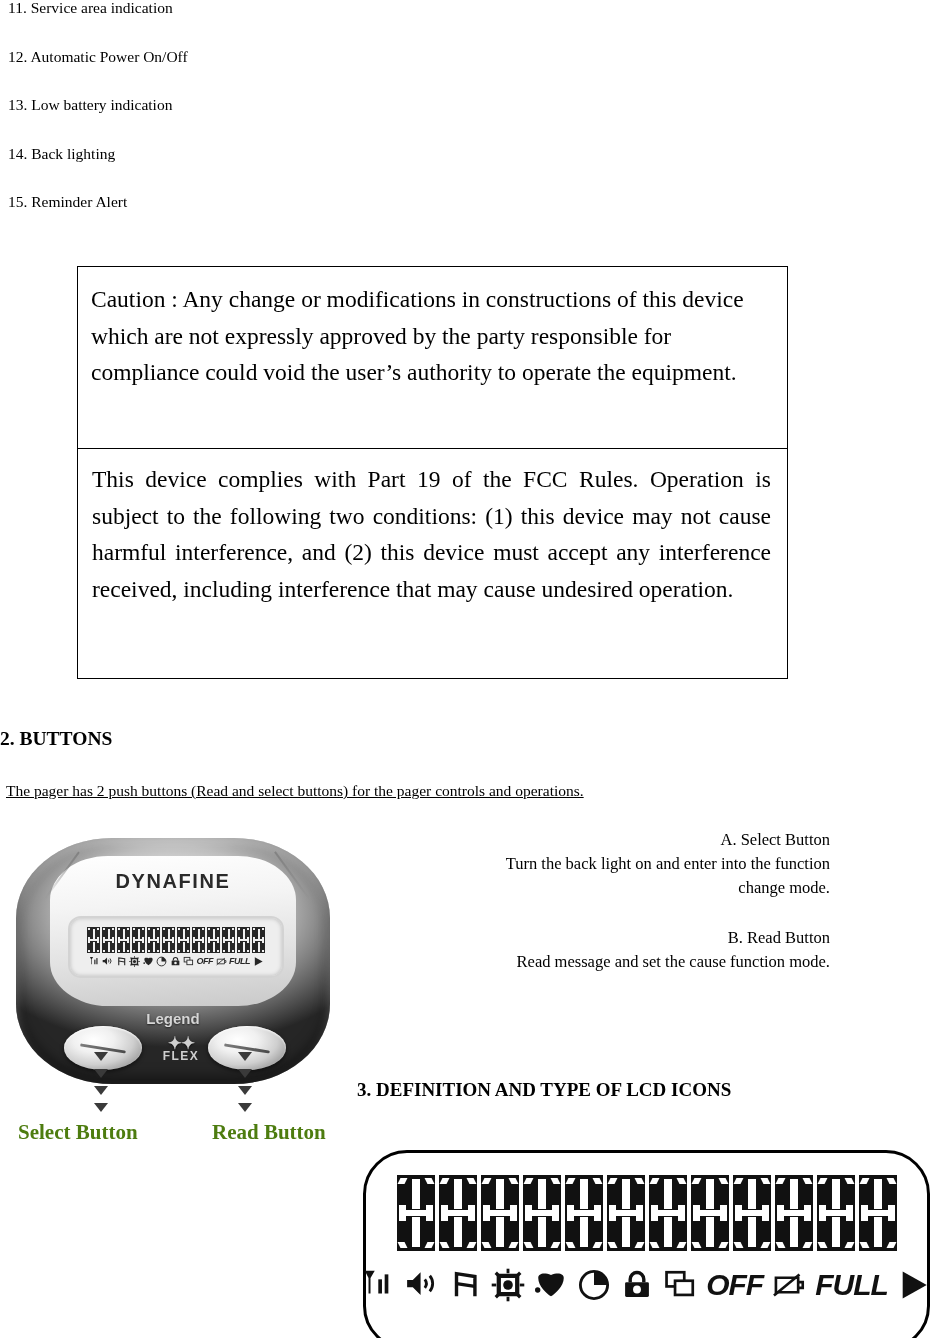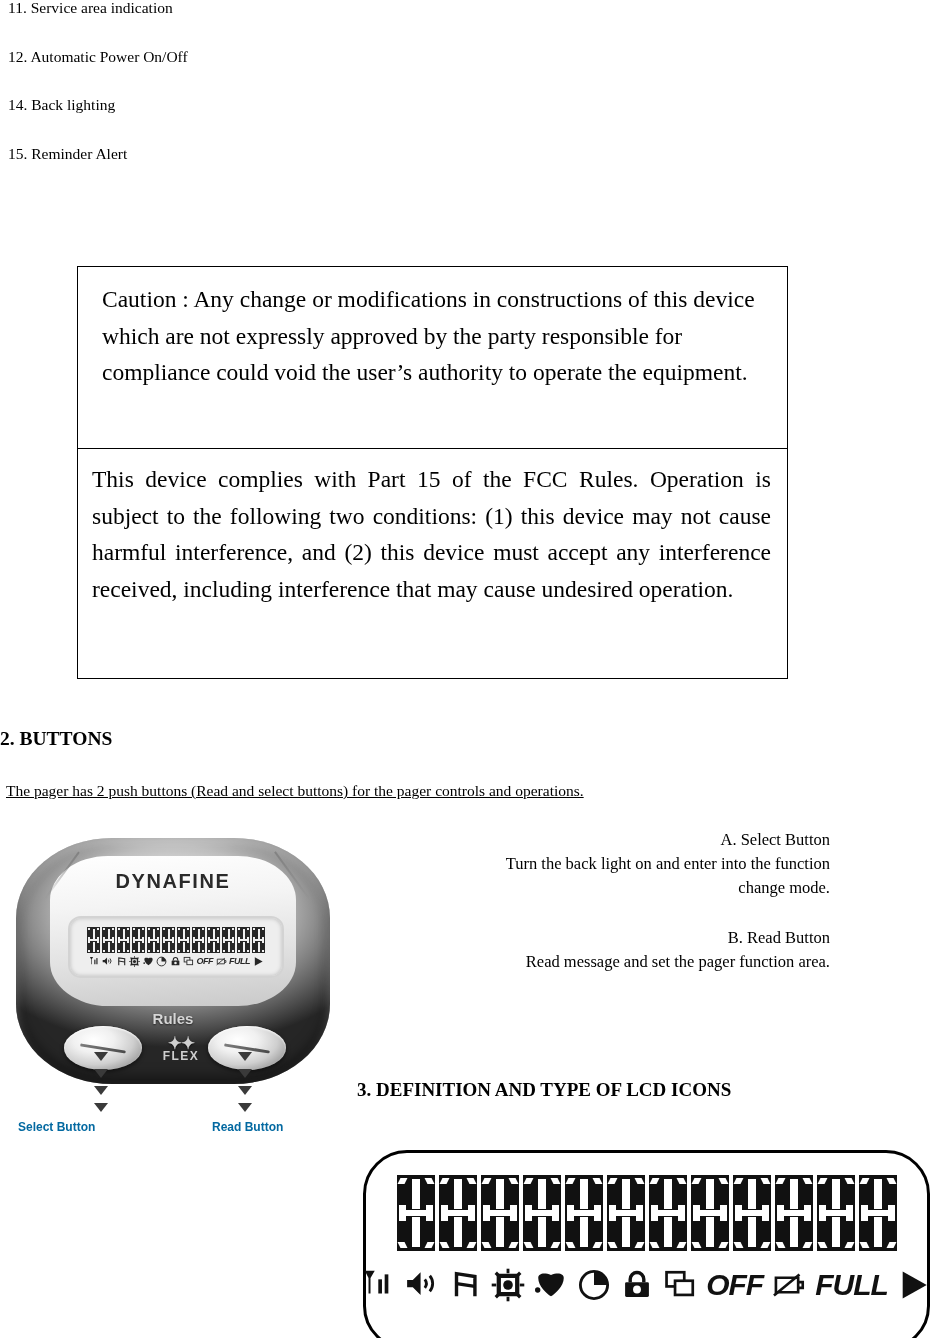--- a/index.html
+++ b/index.html
@@ -35,21 +35,21 @@
     position: absolute;
     box-sizing: border-box;
     border: 1.6px solid #000;
     background: #fff;
   }
   #caution-box {
     left: 77px;
     top: 266px;
     width: 711px;
     height: 190px;
-    padding: 14px 16px 0 24px;
+    padding: 14px 16px 0 13px;
   }
   #fcc-box {
     left: 77px;
     top: 448px;
     width: 711px;
     height: 231px;
     padding: 12px 16px 0 14px;
   }
   .notice-text {
     font-size: 23.5px;
@@ -250,24 +250,24 @@
   .arrow-head {
     width: 0; height: 0;
     margin-bottom: 8px;
     border-left: 7px solid transparent;
     border-right: 7px solid transparent;
     border-top: 9px solid #3a3a3a;
   }
 
   .callout-label {
     position: absolute;
-    font-family: Liberation Sans, sans-serif;
+    font-family: Liberation Serif, serif;
     font-weight: bold;
-    font-size: 12px;
-    color: #0369a1;
+    font-size: 21px;
+    color: #4d7c0f;
     white-space: nowrap;
   }
   #label-select { left: 18px;  top: 1120px; }
   #label-read   { left: 212px; top: 1120px; }
 
   
   #lcd-panel {
     position: absolute;
     left: 363px;
     top: 1150px;
@@ -331,42 +331,43 @@
   }
   .lcd-icon-row .lcd-word { font-size: 30px; letter-spacing: -1px; }
   .mini-icon-row .lcd-word { font-size: 9px; letter-spacing: -0.5px; }
 </style>
 </head>
 <body>
 
 <div class="feature-list">
   <div class="feature-item">11. Service area indication</div>
   <div class="feature-item">12. Automatic Power On/Off</div>
+  <div class="feature-item">13. Low battery indication</div>
   <div class="feature-item">14. Back lighting</div>
   <div class="feature-item">15. Reminder Alert</div>
 </div>
 
 <div class="notice-box" id="caution-box">
   <p class="notice-text">Caution : Any change or modifications in constructions of this device which are not expressly approved by the party responsible for compliance could void the user’s authority to operate the equipment.</p>
 </div>
 
 <div class="notice-box" id="fcc-box">
-  <p class="notice-text justified">This device complies with Part 15 of the FCC Rules. Operation is subject to the following two conditions: (1) this device may not cause harmful interference, and (2) this device must accept any interference received, including interference that may cause undesired operation.</p>
+  <p class="notice-text justified">This device complies with Part 19 of the FCC Rules. Operation is subject to the following two conditions: (1) this device may not cause harmful interference, and (2) this device must accept any interference received, including interference that may cause undesired operation.</p>
 </div>
 
 <div class="section-heading" id="buttons-heading">2. BUTTONS</div>
 <div id="buttons-intro">The pager has 2 push buttons (Read and select buttons) for the pager controls and operations.</div>
 
 <div id="button-desc">
   <div class="bd-title">A. Select Button</div>
   <div class="bd-line1">Turn the back light on and enter into the function</div>
   <div class="bd-line2">change mode.</div>
   <div class="bd-gap"></div>
   <div class="bd-title">B. Read Button</div>
-  <div class="bd-line1">Read message and set the pager function area.</div>
+  <div class="bd-line1">Read message and set the cause function mode.</div>
 </div>
 
 <div id="pager-figure">
   <div class="pager-body">
     <div class="pager-face"></div>
     <div class="seam left"></div>
     <div class="seam right"></div>
 
     <div class="brand-text">DYNAFINE</div>
 
@@ -591,21 +592,21 @@
           </span>
           <span class="lcd-word" style="display: inline-flex; align-items: center;">FULL</span>
           <span style="display: inline-flex; align-items: center;">
             <svg viewBox="0 0 24 24" width="11" height="11">
               <path d="M4 2.5 L21 12 L4 21.5 Z" fill="#111"></path>
             </svg>
           </span>
         </div>
     </div>
 
-    <div class="legend-text">Rules</div>
+    <div class="legend-text">Legend</div>
 
     <div class="push-btn left"></div>
     <div class="push-btn right"></div>
 
     <div class="flex-logo">
       <div class="flex-mark">✦✦</div>
       <div class="flex-word">FLEX</div>
     </div>
 
     <div class="callout-arrows left">

